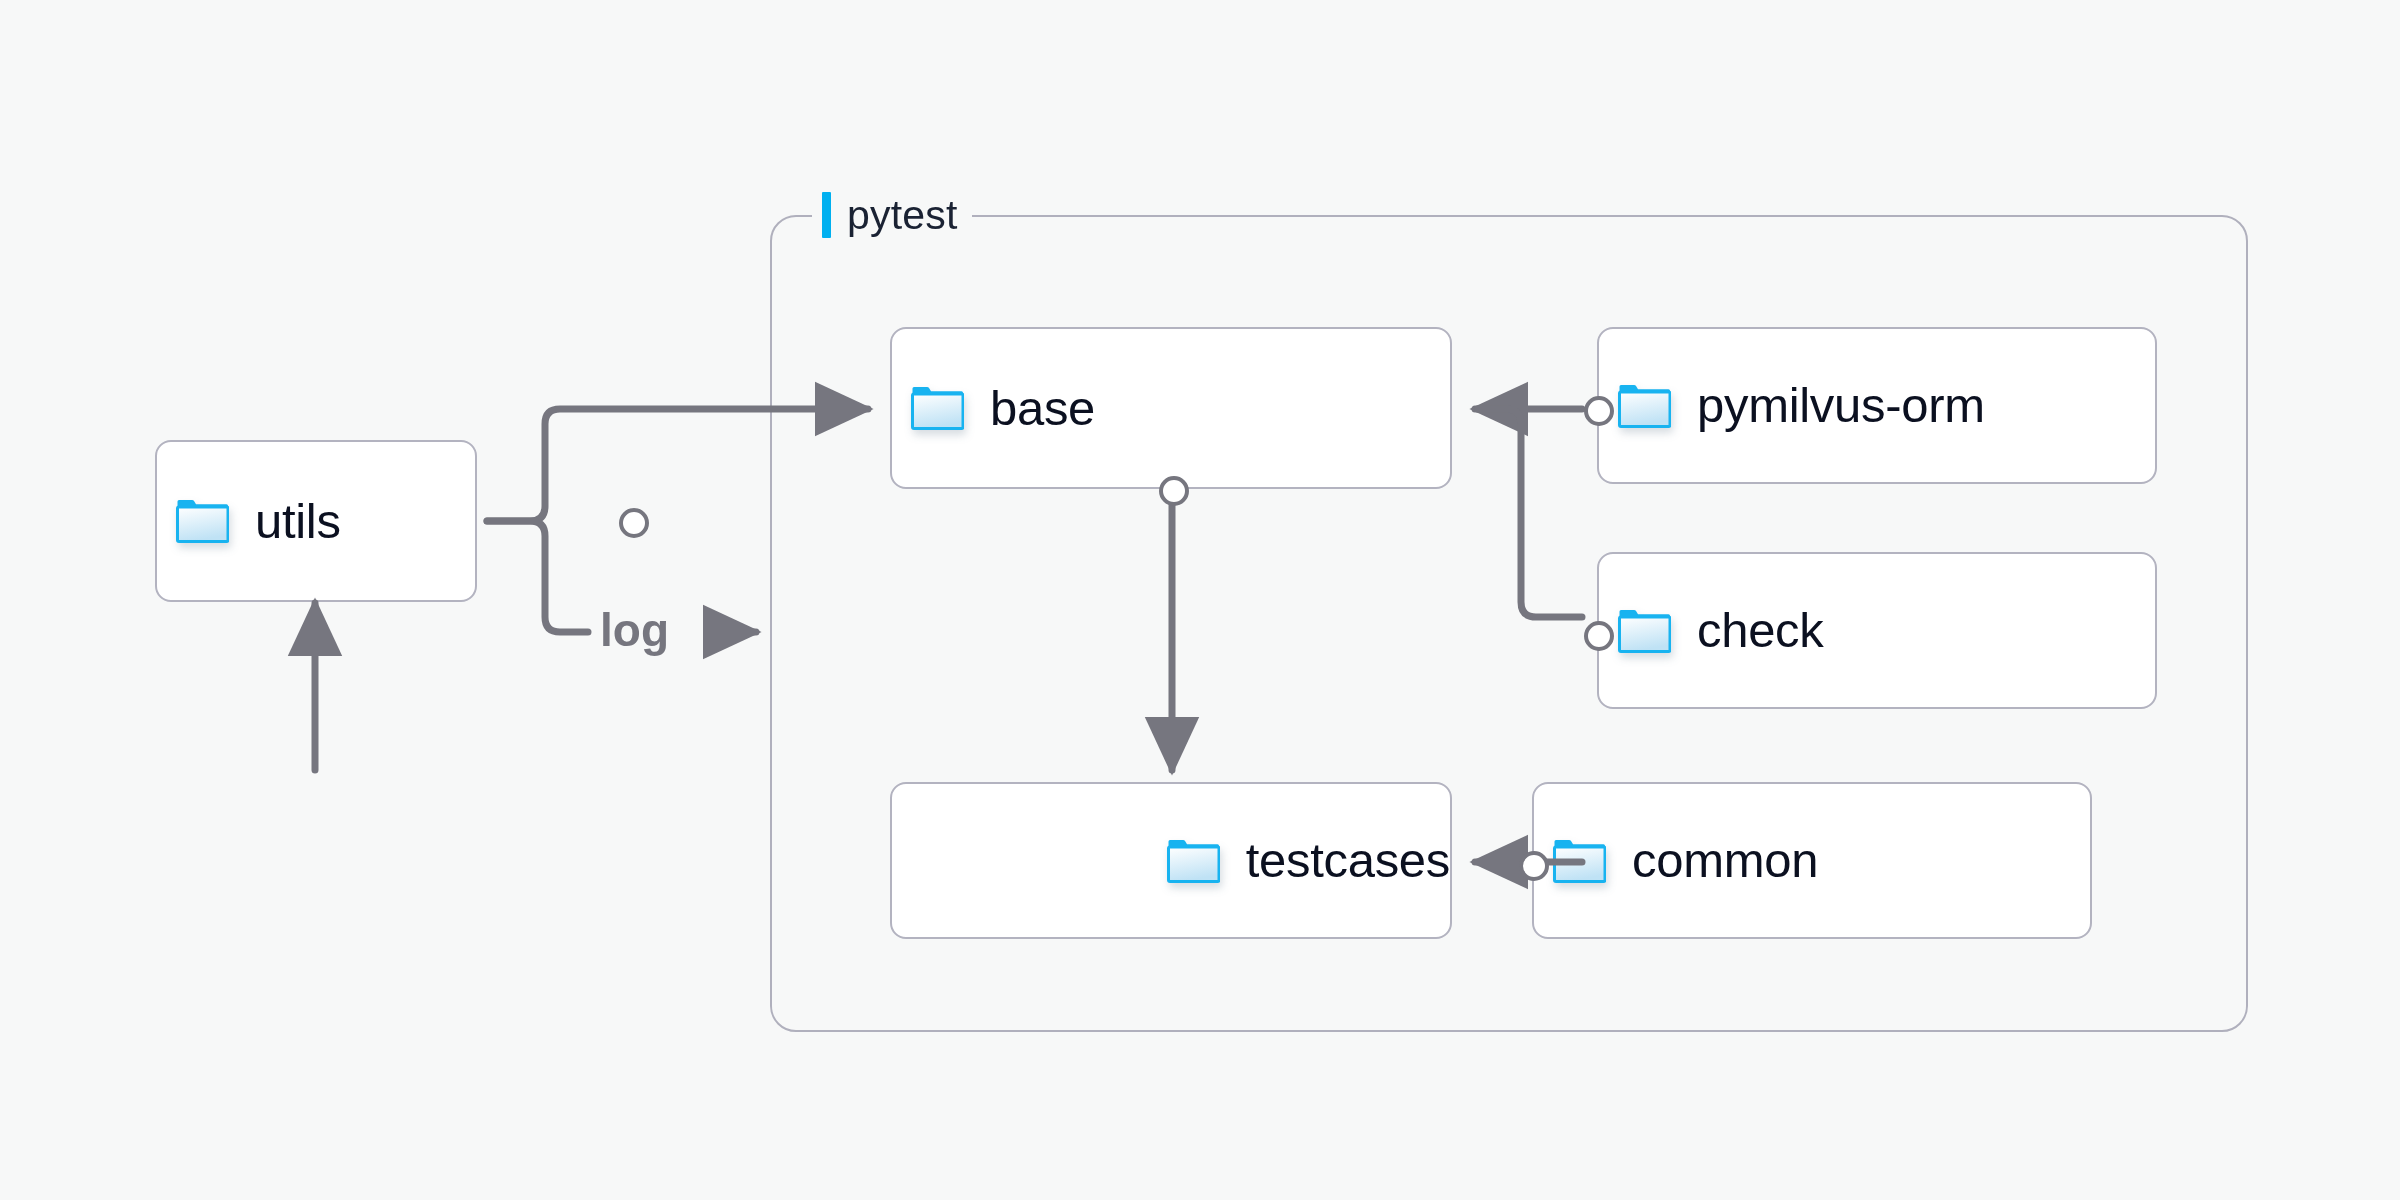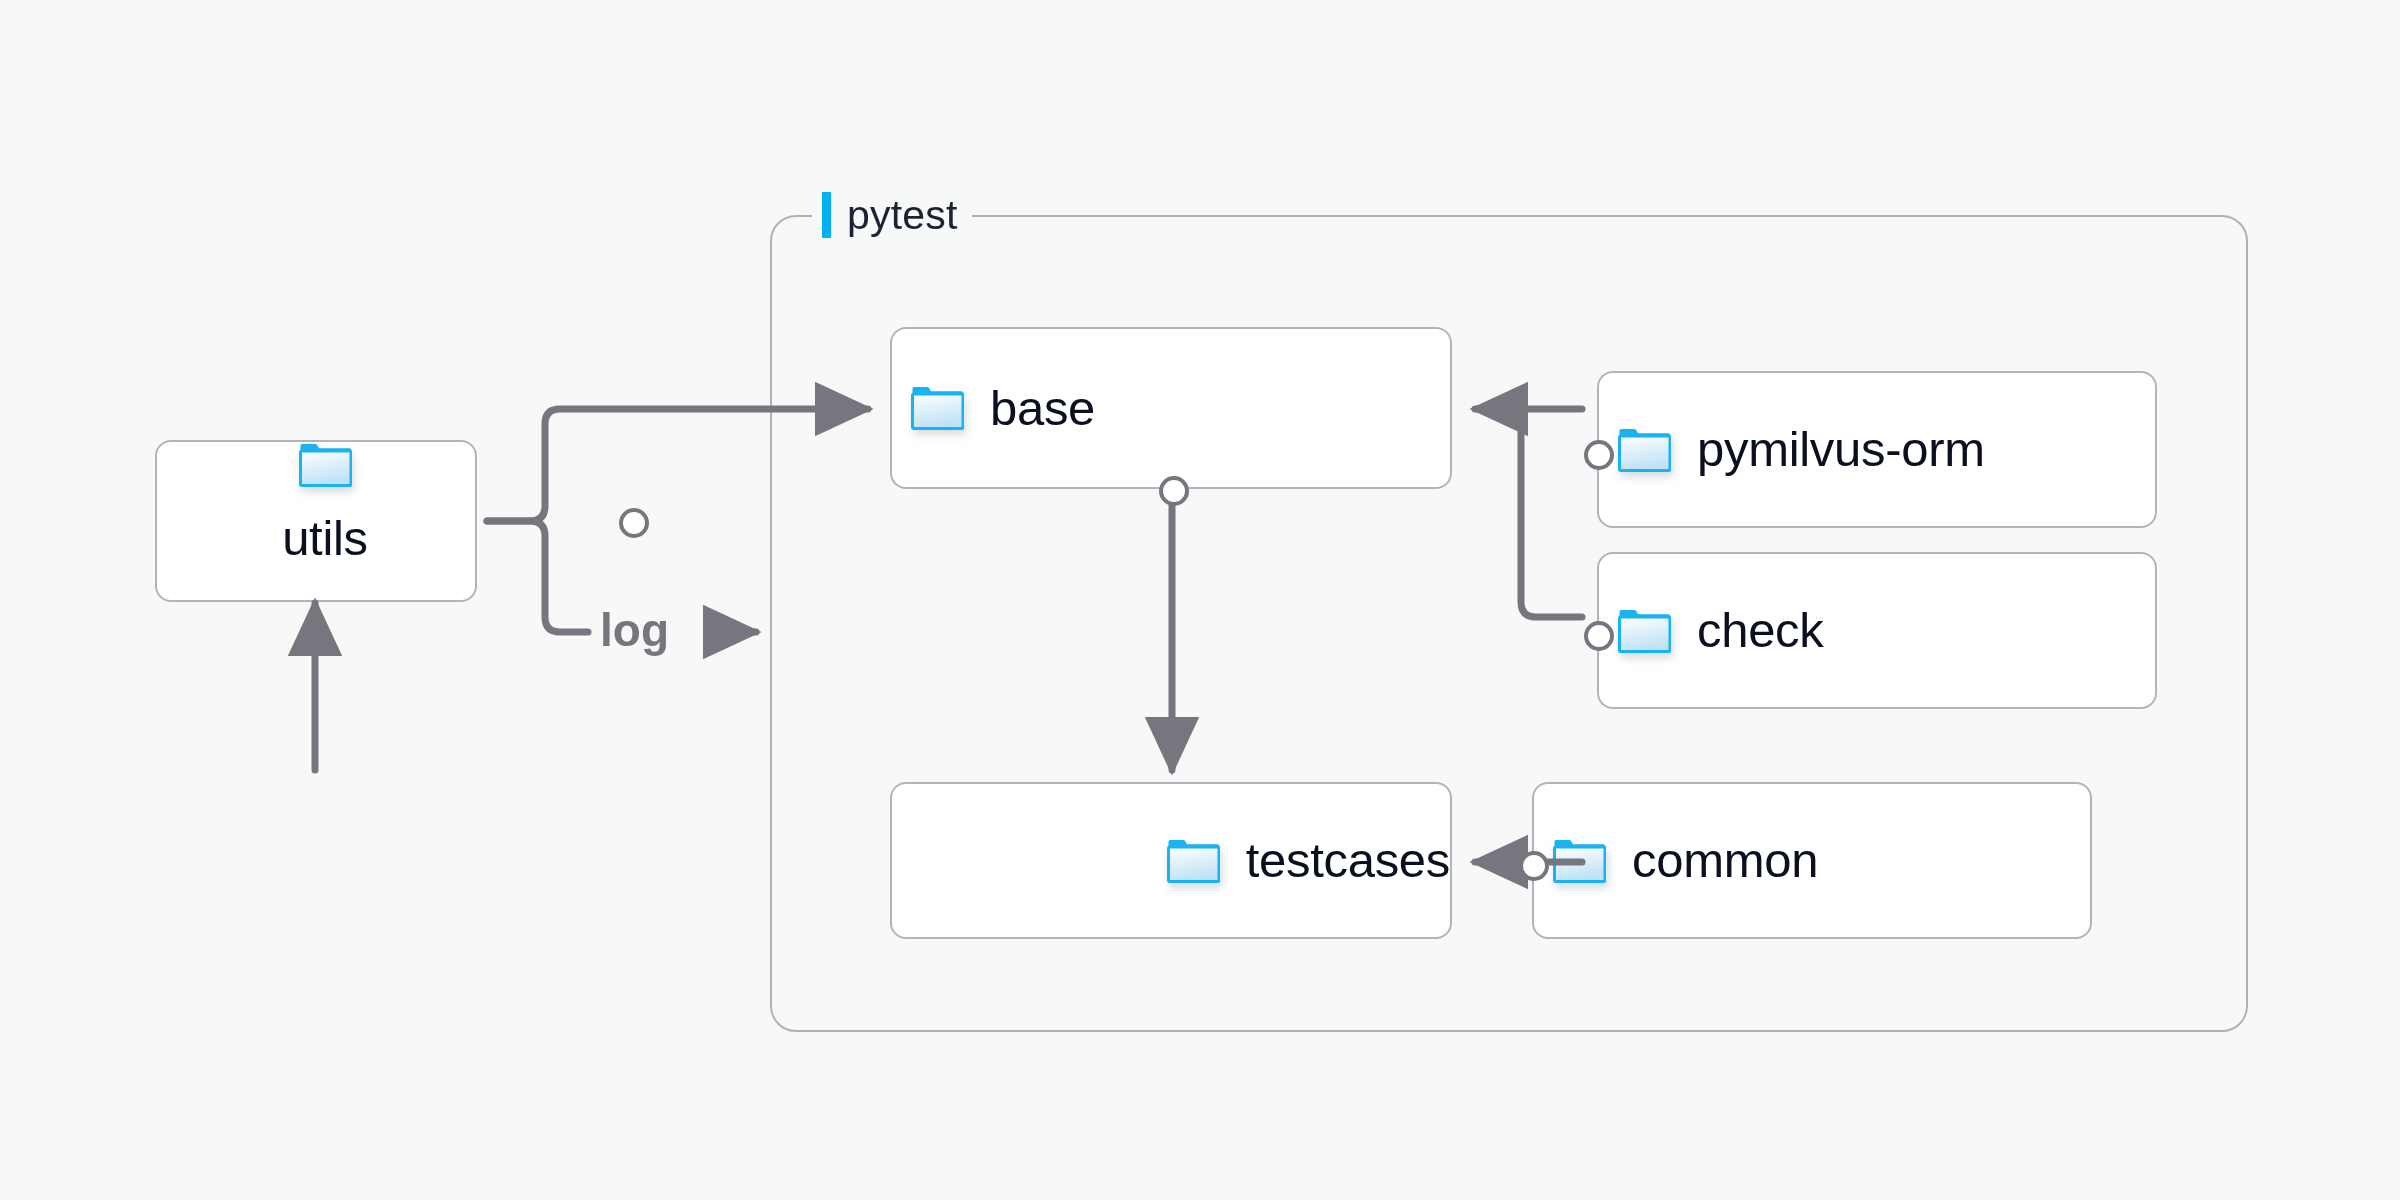--- a/index.html
+++ b/index.html
@@ -153,21 +153,21 @@
 
     <path class="edge-path" marker-end="url(#arrowhead)" d="M 1582 409 L 1475 409"></path>
 
     <path class="edge-path" d="M 1582 617 L 1536 617 Q 1521 617 1521 602 L 1521 424 Q 1521 409 1506 409 L 1478 409"></path>
 
     <path class="edge-path" marker-end="url(#arrowhead)" d="M 1582 862 L 1475 862"></path>
   </svg>
 
   <div class="edge-label" style="left:600px; top:607px;">log</div>
 
-  <div class="node" style="left:155px; top:440px; width:322px; height:162px;flex-direction:column;">
+  <div class="node" style="left:155px; top:440px; width:322px; height:162px;">
     <span class="folder-icon">
       <svg width="54" height="46" viewBox="0 0 54 46">
         <defs>
           <linearGradient id="fg1" x1="0" y1="0" x2="0.25" y2="1">
             <stop offset="0%" stop-color="#ffffff"></stop>
             <stop offset="100%" stop-color="#bfe2f5"></stop>
           </linearGradient>
         </defs>
         <path d="M2.5 7 L2.5 3.5 Q2.5 2 4 2 L17 2 Q18.5 2 19.2 3.2 L21 6.2 L51.5 6.2 Q53 6.2 53 7.7 L53 10 L2.5 10 Z" fill="#18b3f0"></path>
         <rect x="2.5" y="9" width="50.5" height="34.5" rx="1.5" fill="url(#fg1)" stroke="#18b3f0" stroke-width="3"></rect>
@@ -204,21 +204,21 @@
             <stop offset="100%" stop-color="#bfe2f5"></stop>
           </linearGradient>
         </defs>
         <path d="M2.5 7 L2.5 3.5 Q2.5 2 4 2 L17 2 Q18.5 2 19.2 3.2 L21 6.2 L51.5 6.2 Q53 6.2 53 7.7 L53 10 L2.5 10 Z" fill="#18b3f0"></path>
         <rect x="2.5" y="9" width="50.5" height="34.5" rx="1.5" fill="url(#fg4)" stroke="#18b3f0" stroke-width="3"></rect>
       </svg>
     </span>
     <span class="node-label">testcases</span>
   </div>
 
-  <div class="node" style="left:1597px; top:327px; width:560px; height:157px;margin-top:44px;">
+  <div class="node" style="left:1597px; top:327px; width:560px; height:157px;">
     <span class="folder-icon">
       <svg width="54" height="46" viewBox="0 0 54 46">
         <defs>
           <linearGradient id="fg5" x1="0" y1="0" x2="0.25" y2="1">
             <stop offset="0%" stop-color="#ffffff"></stop>
             <stop offset="100%" stop-color="#bfe2f5"></stop>
           </linearGradient>
         </defs>
         <path d="M2.5 7 L2.5 3.5 Q2.5 2 4 2 L17 2 Q18.5 2 19.2 3.2 L21 6.2 L51.5 6.2 Q53 6.2 53 7.7 L53 10 L2.5 10 Z" fill="#18b3f0"></path>
         <rect x="2.5" y="9" width="50.5" height="34.5" rx="1.5" fill="url(#fg5)" stroke="#18b3f0" stroke-width="3"></rect>

